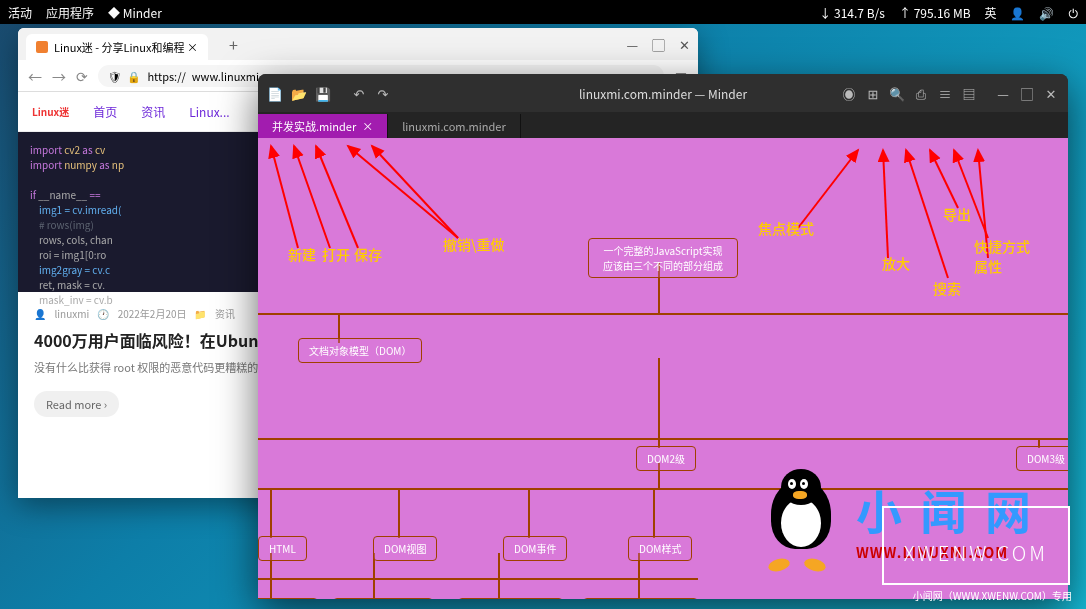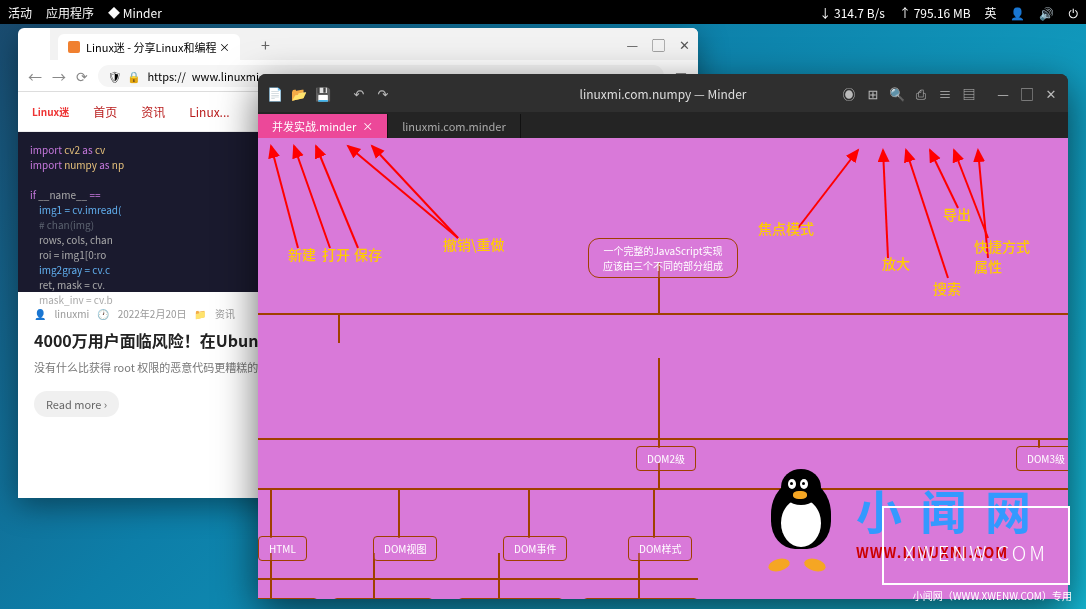--- a/index.html
+++ b/index.html
@@ -5,32 +5,32 @@
 * { margin: 0; padding: 0; box-sizing: border-box; font-family: "Noto Sans CJK SC", "Microsoft YaHei", sans-serif; }
 body { width: 1086px; height: 609px; background: linear-gradient(135deg, #1a4a6e 0%, #0d7ea8 40%, #15b8d4 100%); overflow: hidden; position: relative; }
 
 
 .topbar { height: 24px; background: #000; color: #fff; display: flex; align-items: center; font-size: 12px; padding: 0 8px; justify-content: space-between; }
 .topbar-left, .topbar-right { display: flex; gap: 14px; align-items: center; }
 .topbar span { cursor: pointer; }
 
 
 .browser { position: absolute; left: 18px; top: 28px; width: 680px; height: 470px; background: #fff; border-radius: 6px 6px 0 0; box-shadow: 0 8px 30px rgba(0,0,0,.4); overflow: hidden; }
-.browser-tabs { height: 32px; background: #f2f2f2; display: flex; align-items: center; padding: 0 8px; gap: 15px; margin-left: 32px; }
+.browser-tabs { height: 32px; background: #f2f2f2; display: flex; align-items: center; padding: 0 8px; gap: 15px; }
 .tab { display: flex; align-items: center; gap: 6px; background: #fff; border-radius: 6px 6px 0 0; padding: 4px 10px; font-size: 11px; height: 26px; margin-top: 6px; }
 .tab-fav { width: 12px; height: 12px; background: #f08030; border-radius: 2px; }
 .tab-plus { color: #666; font-size: 16px; padding: 0 6px; }
 .browser-ctrls { margin-left: auto; display: flex; gap: 14px; font-size: 13px; color: #555; }
 .browser-url { height: 32px; background: #fff; border-bottom: 1px solid #ddd; display: flex; align-items: center; padding: 0 10px; gap: 10px; font-size: 12px; }
 .nav-btn { color: #888; font-size: 14px; }
 .url-field { flex: 1; display: flex; align-items: center; gap: 6px; background: #f5f5f5; border-radius: 14px; padding: 3px 10px; font-size: 11px; }
 .lock { color: #5a5; }
 .site-nav { height: 40px; display: flex; align-items: center; padding: 0 14px; gap: 24px; font-size: 12px; border-bottom: 1px solid #eee; }
 .logo { color: #e33; font-weight: bold; font-size: 10px; }
-.site-nav-item { color: #b91c1c; }
+.site-nav-item { color: #6d28d9; }
 
 .hero { height: 160px; background: #1a1a2e; padding: 10px 12px; font-family: monospace; font-size: 10px; color: #aaa; line-height: 1.5; }
 .hero .kw { color: #c678dd; }
 .hero .mod { color: #e5c07b; }
 .hero .cm { color: #5c6370; }
 .hero .fn { color: #61afef; }
 
 .article { padding: 14px 16px; }
 .meta { font-size: 10px; color: #999; display: flex; gap: 8px; align-items: center; }
 .article h2 { font-size: 16px; margin: 8px 0; color: #222; line-height: 1.4; }
@@ -41,21 +41,21 @@
 
 
 .minder { position: absolute; left: 258px; top: 74px; width: 810px; height: 525px; background: #2a2a2a; border-radius: 8px 8px 0 0; box-shadow: 0 12px 40px rgba(0,0,0,.6); overflow: hidden; }
 .minder-header { height: 38px; background: #2f2f2f; display: flex; align-items: center; position: relative; }
 .minder-tools-left { display: flex; gap: 2px; padding-left: 6px; }
 .minder-tools-right { display: flex; gap: 2px; margin-left: auto; padding-right: 6px; }
 .tool-btn { width: 22px; height: 22px; display: flex; align-items: center; justify-content: center; color: #bbb; border-radius: 3px; font-size: 13px; }
 .minder-title { position: absolute; left: 50%; transform: translateX(-50%); color: #ddd; font-size: 12px; }
 .minder-tabs { height: 26px; background: #242424; display: flex; align-items: flex-end; }
 .mtab { padding: 4px 14px; font-size: 11px; color: #aaa; border-right: 1px solid #111; }
-.mtab.active { background: #ec4899; color: #fff; }
+.mtab.active { background: #a21caf; color: #fff; }
 .mtab-close { margin-left: 6px; }
 
 .canvas { position: relative; height: calc(100% - 64px); background: #d979d9; overflow: hidden; }
 .node { position: absolute; background: rgba(217,121,217,.3); border: 1px solid #a04000; border-radius: 4px; padding: 4px 10px; font-size: 10px; color: #fff; text-align: center; white-space: nowrap; }
 .edge { position: absolute; background: #a04000; }
 .edge-h { height: 1.5px; }
 .edge-v { width: 1.5px; }
 
 
 .anno { position: absolute; color: #ffcc00; font-size: 14px; font-weight: 500; pointer-events: none; }
@@ -131,21 +131,21 @@
     <span class="site-nav-item">首页</span>
     <span class="site-nav-item">资讯</span>
     <span class="site-nav-item">Linux...</span>
   </div>
   <div class="hero">
     <div><span class="kw">import</span> <span class="mod">cv2</span> <span class="kw">as</span> <span class="mod">cv</span></div>
     <div><span class="kw">import</span> <span class="mod">numpy</span> <span class="kw">as</span> <span class="mod">np</span></div>
     <div>&nbsp;</div>
     <div><span class="kw">if</span> <span>__name__</span> <span class="kw">==</span></div>
     <div>&nbsp;&nbsp;&nbsp;&nbsp;<span class="fn">img1 = cv.imread(</span></div>
-    <div>&nbsp;&nbsp;&nbsp;&nbsp;<span class="cm"># chan(img)</span></div>
+    <div>&nbsp;&nbsp;&nbsp;&nbsp;<span class="cm"># rows(img)</span></div>
     <div>&nbsp;&nbsp;&nbsp;&nbsp;<span>rows, cols, chan</span></div>
     <div>&nbsp;&nbsp;&nbsp;&nbsp;<span>roi = img1[0:ro</span></div>
     <div>&nbsp;&nbsp;&nbsp;&nbsp;<span class="fn">img2gray = cv.c</span></div>
     <div>&nbsp;&nbsp;&nbsp;&nbsp;<span>ret, mask = cv.</span></div>
     <div>&nbsp;&nbsp;&nbsp;&nbsp;<span>mask_inv = cv.b</span></div>
   </div>
   <div class="article">
     <div class="meta">
       <span>👤</span>
         <span>linuxmi</span>
@@ -166,21 +166,21 @@
 <div class="minder">
   <div class="minder-header">
     <div class="minder-tools-left">
       <span class="tool-btn">📄</span>
       <span class="tool-btn">📂</span>
       <span class="tool-btn">💾</span>
       <span class="tool-btn" style="width:10px"></span>
       <span class="tool-btn">↶</span>
       <span class="tool-btn">↷</span>
     </div>
-    <span class="minder-title">linuxmi.com.numpy — Minder</span>
+    <span class="minder-title">linuxmi.com.minder — Minder</span>
     <div class="minder-tools-right">
       <span class="tool-btn">◉</span>
       <span class="tool-btn">⊞</span>
       <span class="tool-btn">🔍</span>
       <span class="tool-btn">⎙</span>
       <span class="tool-btn">≡</span>
       <span class="tool-btn">▤</span>
       <span class="tool-btn" style="width:8px"></span>
       <span class="tool-btn">—</span>
       <span class="tool-btn">▢</span>
@@ -206,21 +206,22 @@
     <div class="edge edge-v" style="left:140px; top:350px; height:50px;"></div>
     <div class="edge edge-v" style="left:270px; top:350px; height:50px;"></div>
     <div class="edge edge-v" style="left:395px; top:350px; height:50px;"></div>
     <div class="edge edge-v" style="left:400px; top:325px; height:25px;"></div>
     <div class="edge edge-v" style="left:12px; top:415px; height:50px;"></div>
     <div class="edge edge-v" style="left:115px; top:415px; height:50px;"></div>
     <div class="edge edge-v" style="left:240px; top:415px; height:50px;"></div>
     <div class="edge edge-v" style="left:380px; top:415px; height:50px;"></div>
     <div class="edge edge-h" style="left:0; top:440px; width:440px;"></div>
 
-    <div class="node" style="left:330px; top:100px; white-space:normal; width:150px;border-radius:11px;">一个完整的JavaScript实现应该由三个不同的部分组成</div>
+    <div class="node" style="left:330px; top:100px; white-space:normal; width:150px;">一个完整的JavaScript实现应该由三个不同的部分组成</div>
+    <div class="node" style="left:40px; top:200px;">文档对象模型（DOM）</div>
     <div class="node" style="left:378px; top:308px;">DOM2级</div>
     <div class="node" style="left:758px; top:308px;">DOM3级</div>
     <div class="node" style="left:0px; top:398px;">HTML</div>
     <div class="node" style="left:115px; top:398px;">DOM视图</div>
     <div class="node" style="left:245px; top:398px;">DOM事件</div>
     <div class="node" style="left:370px; top:398px;">DOM样式</div>
     <div class="node" style="left:-10px; top:460px; white-space:normal; width:70px;">础上加以扩HTML的对象</div>
     <div class="node" style="left:75px; top:460px; white-space:normal; width:100px;">定义了跟踪不同文档视图的接口</div>
     <div class="node" style="left:200px; top:460px; white-space:normal; width:105px;">定义了事件和事件处理的接口</div>
     <div class="node" style="left:325px; top:460px; white-space:normal; width:115px;">定义了基于CSS为元素应用样式的接口</div>

